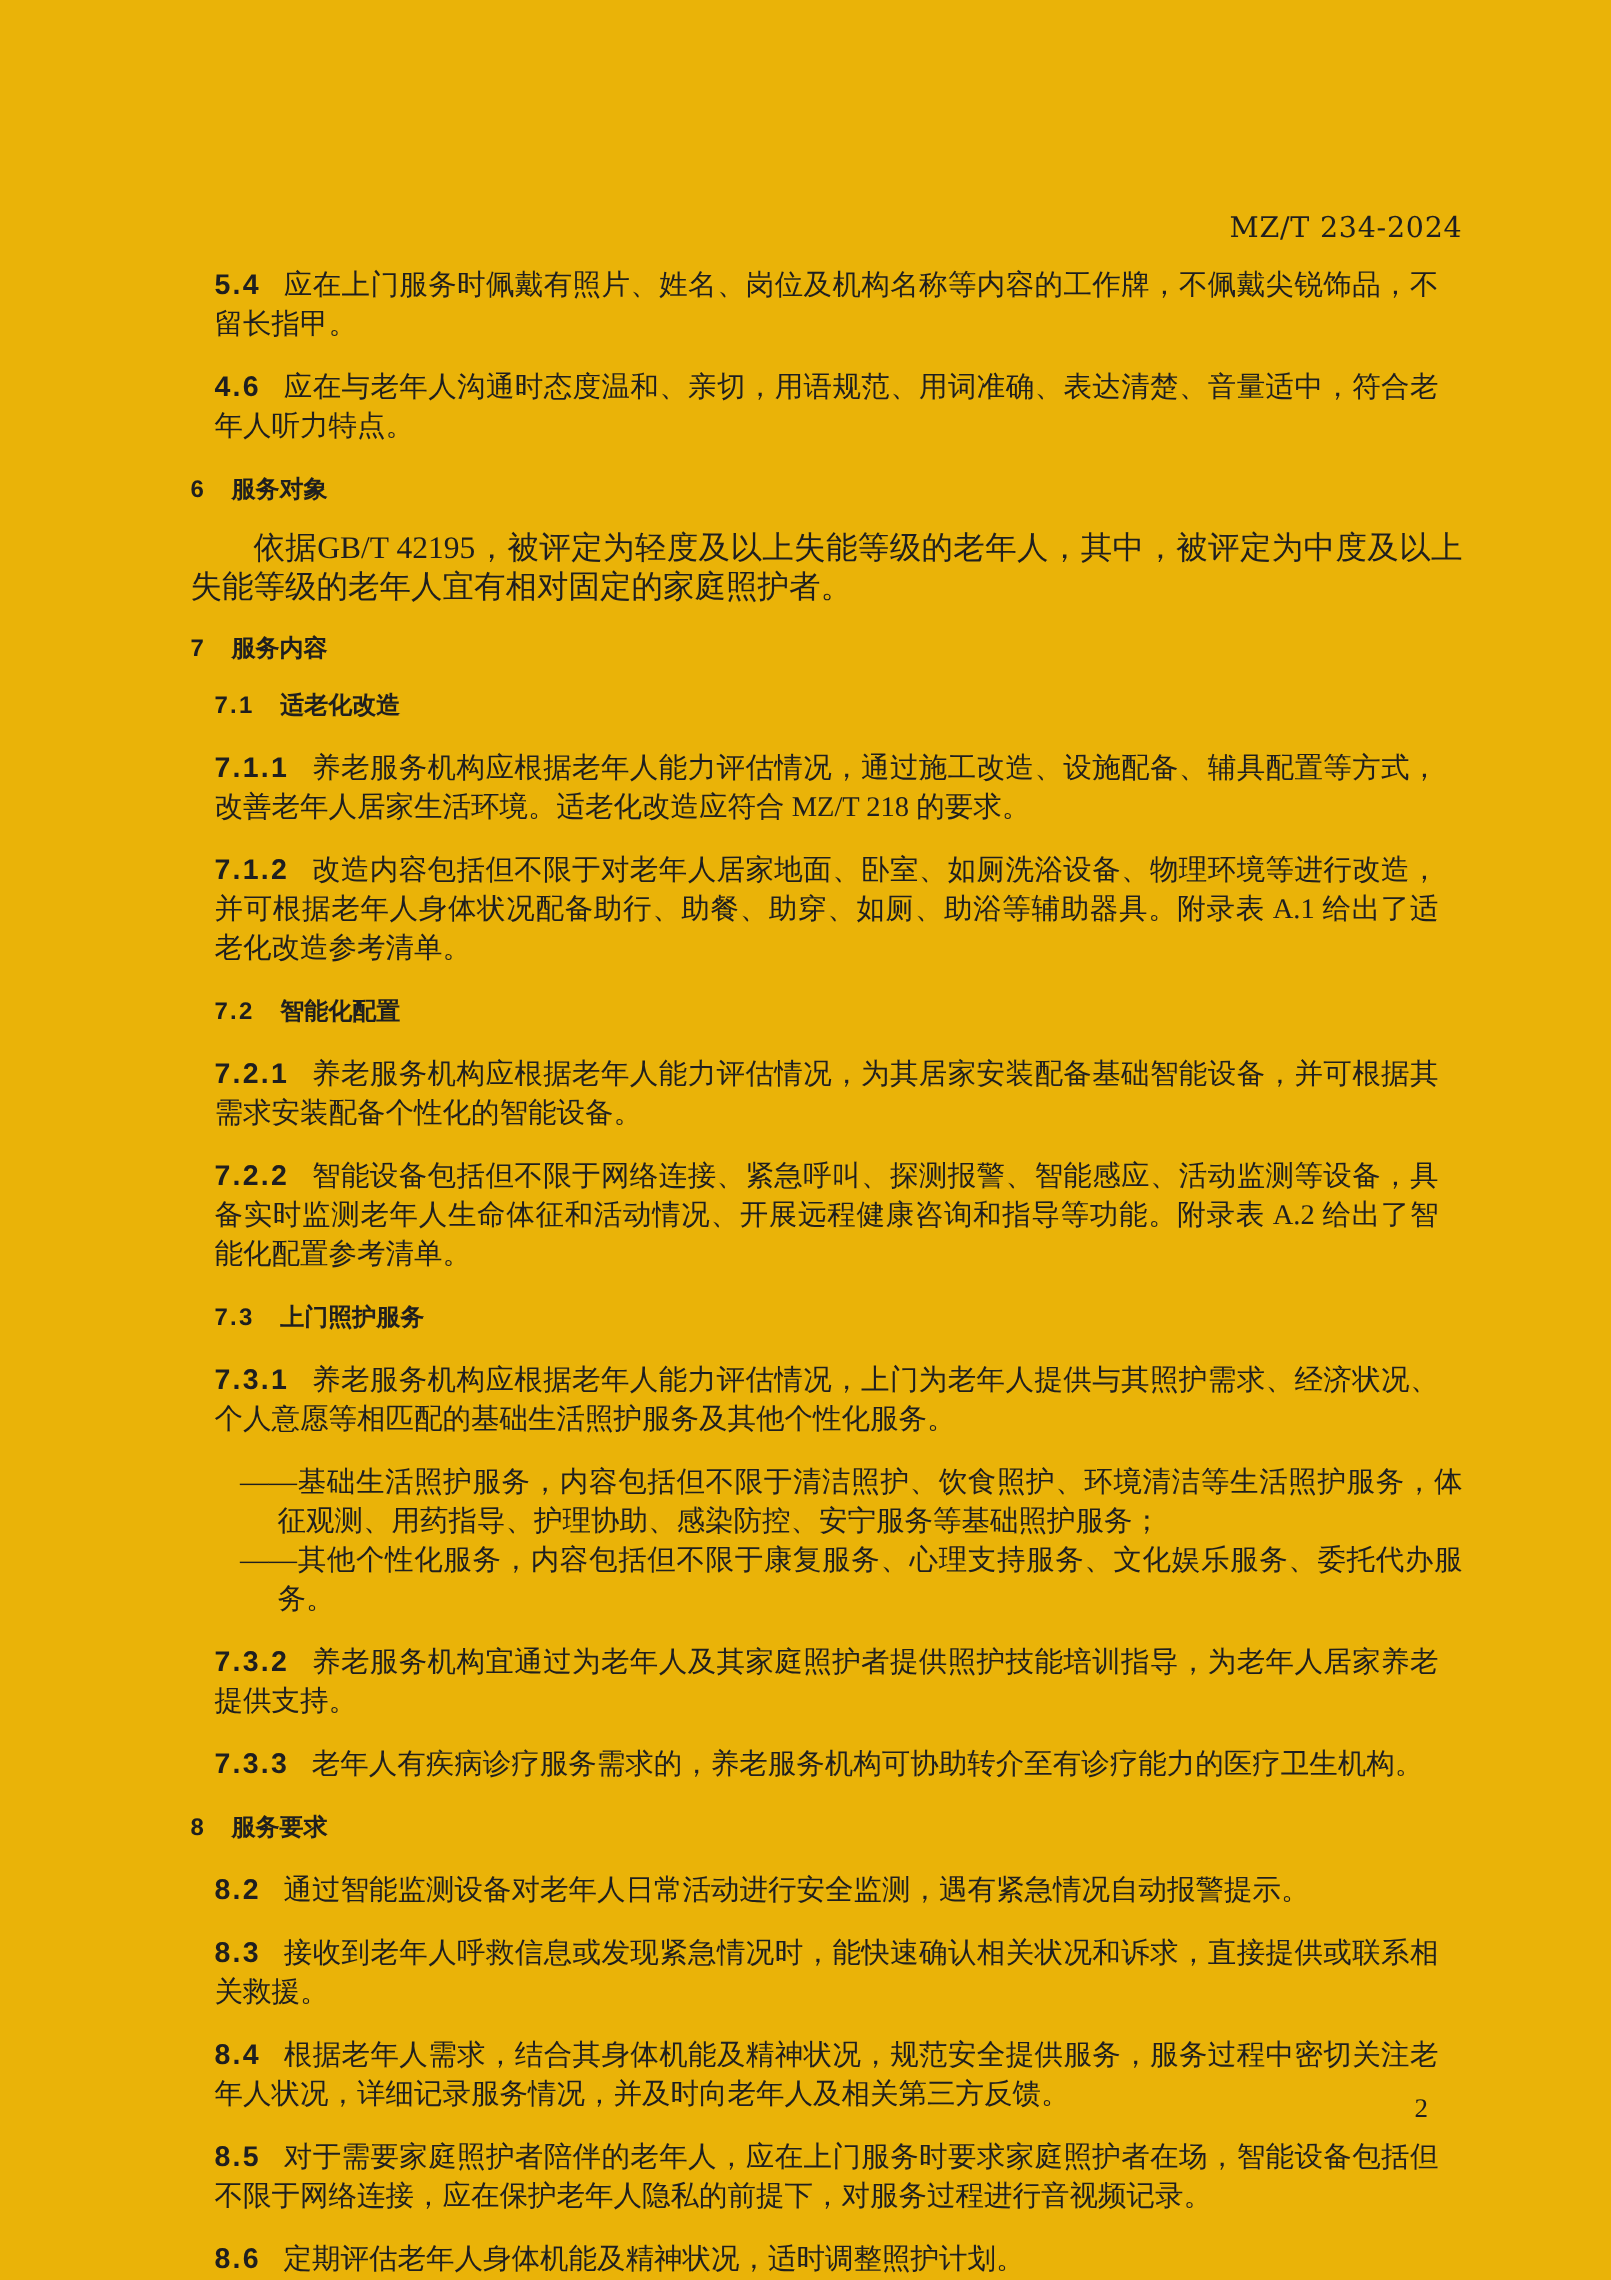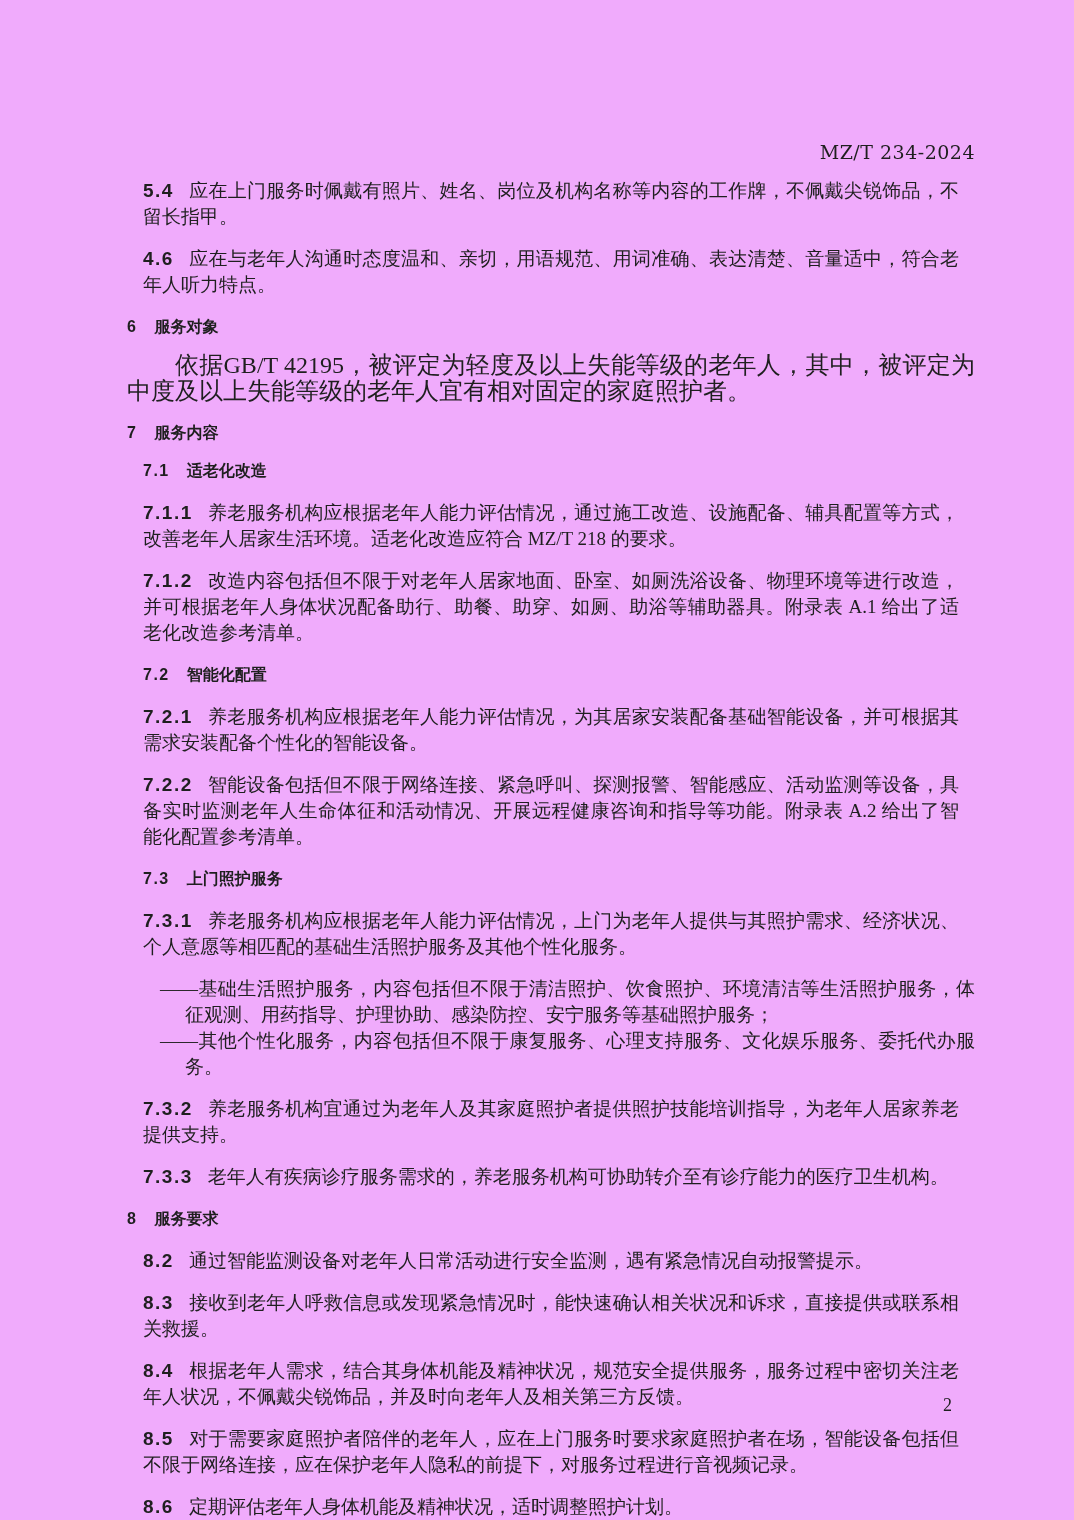--- a/index.html
+++ b/index.html
@@ -1,19 +1,19 @@
 <!DOCTYPE html>
 <html lang="zh"><head>
 <meta charset="utf-8">
 <style>
   html,body { margin:0; padding:0; background:#ffffff; }
   .page {
     position:relative;
     width:1074px; height:1520px;
-    background:#f0abfc;
+    background:#eab308;
     color:#1f1f1f;
     font-family:"Liberation Serif","DejaVu Serif",serif;
     overflow:hidden;
   }
   .content {
     position:absolute;
     top:0; left:127px;
     width:848px;
     padding-top:142px;
   }
@@ -44,21 +44,21 @@
     font-family:"Liberation Sans","DejaVu Sans",sans-serif;
     font-size:16px;
     font-weight:700;
     line-height:26px;
   }
   h2.chapter { margin:16px 0 12px 0; }
   h3.sub     { margin:10px 0 8px 16px; }
   .hnum { margin-right:17px; letter-spacing:1.5px; }
   p.body-indent {
     margin:0;
-    font-size:24px;
+    font-size:21px;
     line-height:26px;
     text-align:justify;
     text-justify:inter-ideograph;
     word-break:break-all;
     text-indent:2em;
   }
   p.dash-item {
     margin:0;
     font-size:19px;
     line-height:26px;
@@ -103,21 +103,21 @@
     <h3 class="sub"><span class="hnum">7.3</span><span>上门照护服务</span></h3>
     <p class="clause"><span class="cnum">7.3.1</span><span>养老服务机构应根据老年人能力评估情况，上门为老年人提供与其照护需求、经济状况、个人意愿等相匹配的基础生活照护服务及其他个性化服务。</span></p>
     <p class="dash-item">——基础生活照护服务，内容包括但不限于清洁照护、饮食照护、环境清洁等生活照护服务，体征观测、用药指导、护理协助、感染防控、安宁服务等基础照护服务；</p>
     <p class="dash-item">——其他个性化服务，内容包括但不限于康复服务、心理支持服务、文化娱乐服务、委托代办服务。</p>
     <p class="clause"><span class="cnum">7.3.2</span><span>养老服务机构宜通过为老年人及其家庭照护者提供照护技能培训指导，为老年人居家养老提供支持。</span></p>
     <p class="clause"><span class="cnum">7.3.3</span><span>老年人有疾病诊疗服务需求的，养老服务机构可协助转介至有诊疗能力的医疗卫生机构。</span></p>
 
     <h2 class="chapter"><span class="hnum">8</span><span>服务要求</span></h2>
     <p class="clause"><span class="cnum">8.2</span><span>通过智能监测设备对老年人日常活动进行安全监测，遇有紧急情况自动报警提示。</span></p>
     <p class="clause"><span class="cnum">8.3</span><span>接收到老年人呼救信息或发现紧急情况时，能快速确认相关状况和诉求，直接提供或联系相关救援。</span></p>
-    <p class="clause"><span class="cnum">8.4</span><span>根据老年人需求，结合其身体机能及精神状况，规范安全提供服务，服务过程中密切关注老年人状况，不佩戴尖锐饰品，并及时向老年人及相关第三方反馈。</span></p>
+    <p class="clause"><span class="cnum">8.4</span><span>根据老年人需求，结合其身体机能及精神状况，规范安全提供服务，服务过程中密切关注老年人状况，详细记录服务情况，并及时向老年人及相关第三方反馈。</span></p>
     <p class="clause"><span class="cnum">8.5</span><span>对于需要家庭照护者陪伴的老年人，应在上门服务时要求家庭照护者在场，智能设备包括但不限于网络连接，应在保护老年人隐私的前提下，对服务过程进行音视频记录。</span></p>
     <p class="clause"><span class="cnum">8.6</span><span>定期评估老年人身体机能及精神状况，适时调整照护计划。</span></p>
 
     <h2 class="chapter"><span class="hnum">9</span><span>服务流程</span></h2>
 
   </div>
 
   <div class="page-num">2</div>
 </div>
 

